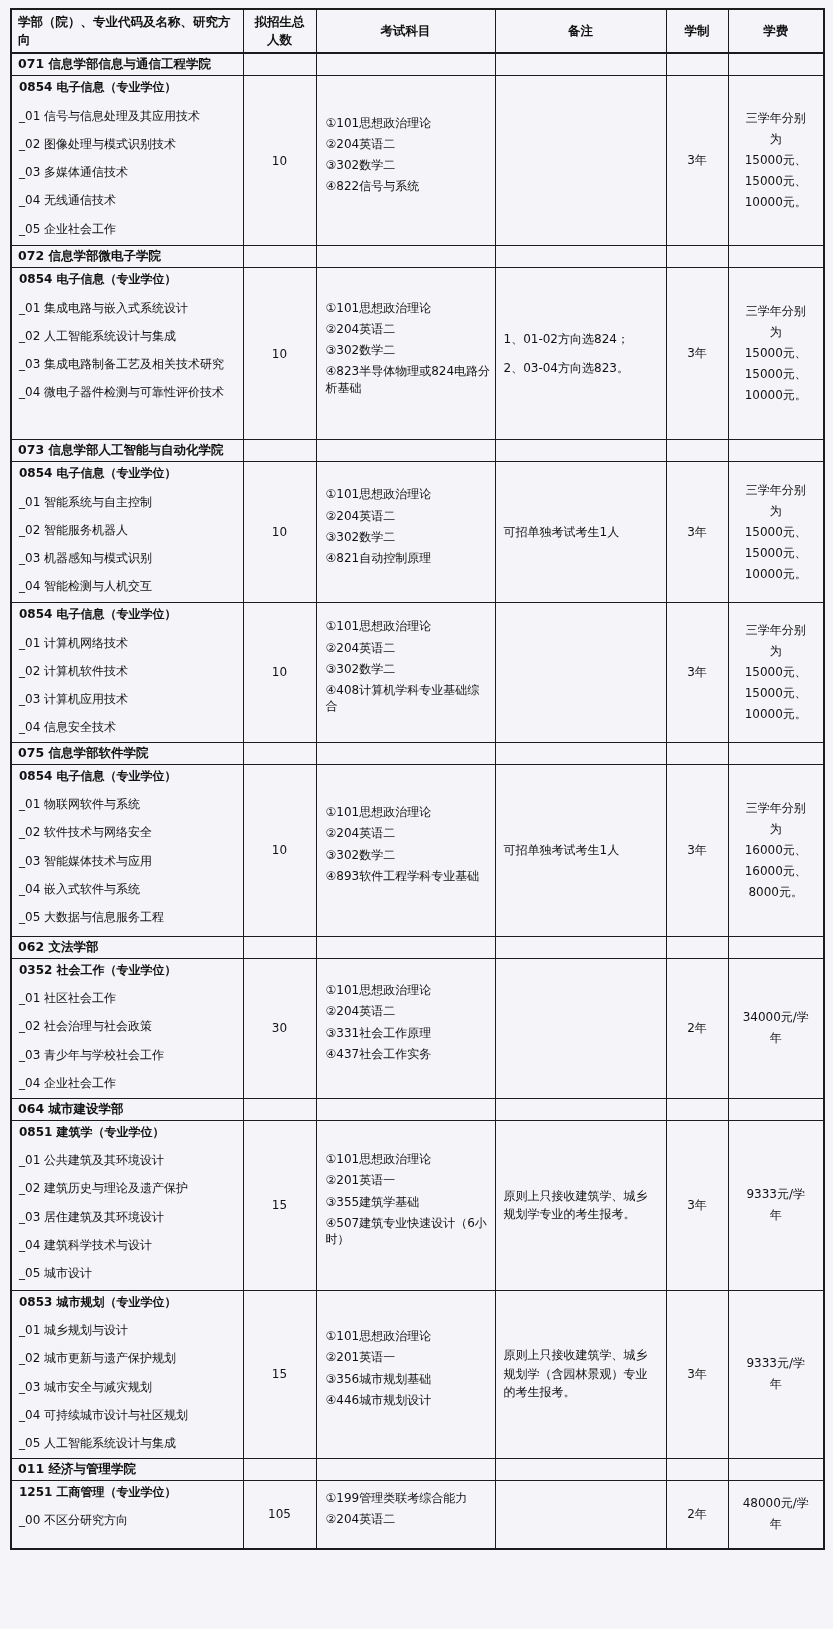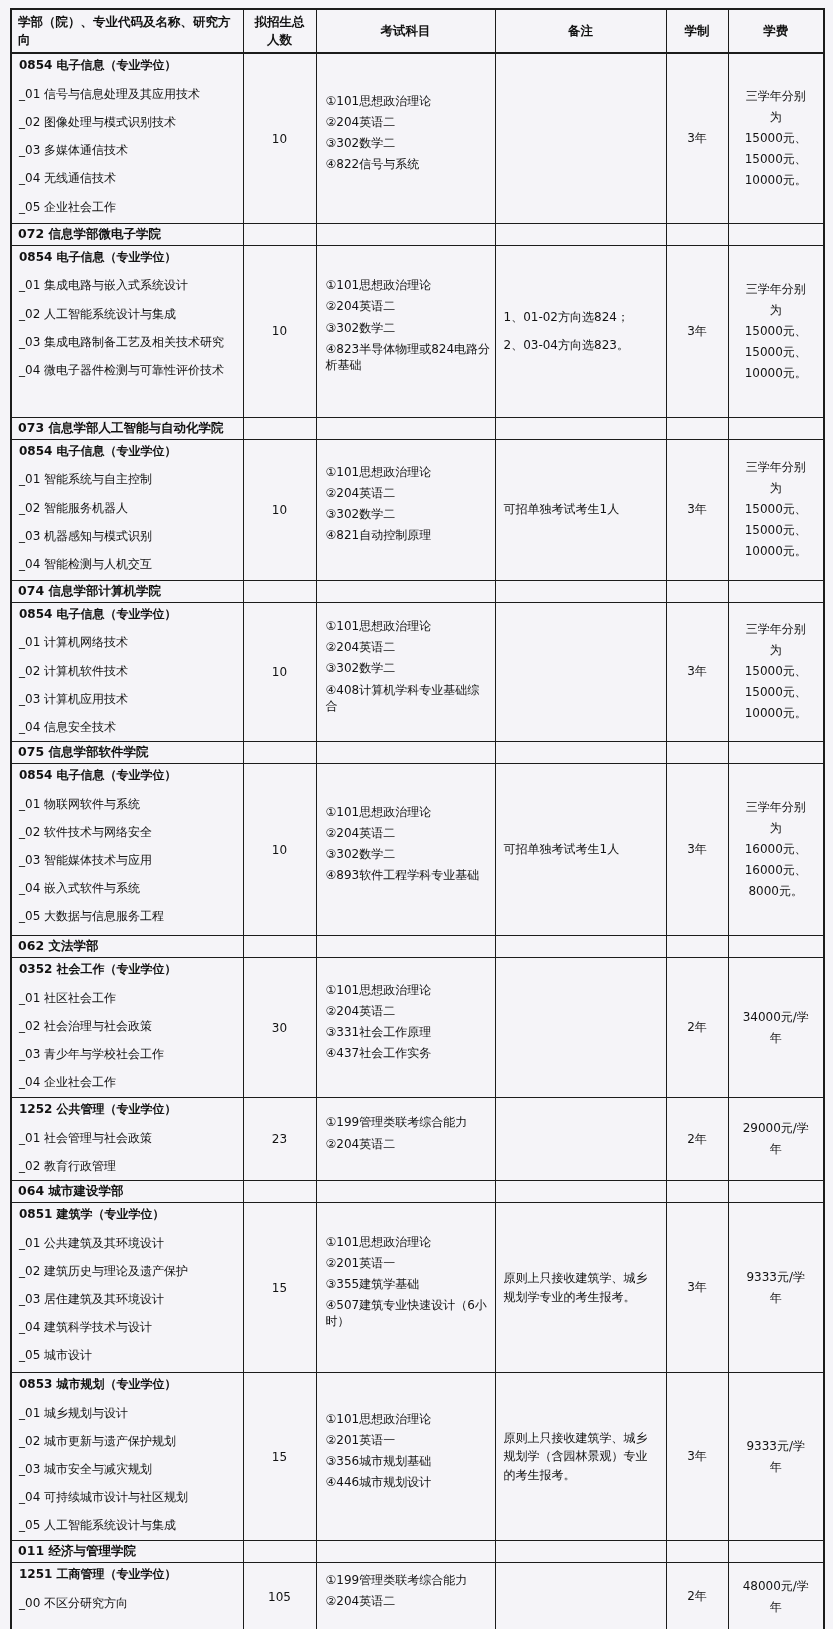--- a/index.html
+++ b/index.html
@@ -52,20 +52,28 @@
       <tr>
         <th class="th-name">学部（院）、专业代码及名称、研究方向</th>
         <th>拟招生总人数</th>
         <th>考试科目</th>
         <th>备注</th>
         <th>学制</th>
         <th>学费</th>
       </tr>
     </thead>
     <tbody>
+        <tr class="dept-row">
+          <td class="dept-cell">071 信息学部信息与通信工程学院</td>
+          <td class="empty-cell"></td>
+          <td class="empty-cell"></td>
+          <td class="empty-cell"></td>
+          <td class="empty-cell"></td>
+          <td class="empty-cell"></td>
+        </tr>
         <tr class="program-row" style="height: 170px;">
           <td class="cell-name">
             <div class="program-title">0854 电子信息（专业学位）</div>
             <div class="direction">_01 信号与信息处理及其应用技术</div>
             <div class="direction">_02 图像处理与模式识别技术</div>
             <div class="direction">_03 多媒体通信技术</div>
             <div class="direction">_04 无线通信技术</div>
             <div class="direction">_05 企业社会工作</div>
           </td>
           <td class="cell-quota"><span>10</span></td>
@@ -146,28 +154,20 @@
             <div class="note-line">可招单独考试考生1人</div>
           </td>
           <td class="cell-duration"><span>3年</span></td>
           <td class="cell-fee">
             <div class="fee-line">三学年分别为</div>
             <div class="fee-line">15000元、</div>
             <div class="fee-line">15000元、</div>
             <div class="fee-line">10000元。</div>
           </td>
         </tr>
-        <tr class="dept-row">
-          <td class="dept-cell">074 信息学部计算机学院</td>
-          <td class="empty-cell"></td>
-          <td class="empty-cell"></td>
-          <td class="empty-cell"></td>
-          <td class="empty-cell"></td>
-          <td class="empty-cell"></td>
-        </tr>
         <tr class="program-row" style="height: 138px;">
           <td class="cell-name">
             <div class="program-title">0854 电子信息（专业学位）</div>
             <div class="direction">_01 计算机网络技术</div>
             <div class="direction">_02 计算机软件技术</div>
             <div class="direction">_03 计算机应用技术</div>
             <div class="direction">_04 信息安全技术</div>
           </td>
           <td class="cell-quota"><span>10</span></td>
           <td class="cell-subjects">
@@ -240,37 +240,20 @@
           <td class="cell-subjects">
             <div class="subject">①101思想政治理论</div>
             <div class="subject">②204英语二</div>
             <div class="subject">③331社会工作原理</div>
             <div class="subject">④437社会工作实务</div>
           </td>
           <td class="cell-note"></td>
           <td class="cell-duration"><span>2年</span></td>
           <td class="cell-fee">
             <div class="fee-line">34000元/学年</div>
-          </td>
-        </tr>
-        <tr class="program-row" style="height: 77px;">
-          <td class="cell-name">
-            <div class="program-title">1252 公共管理（专业学位）</div>
-            <div class="direction">_01 社会管理与社会政策</div>
-            <div class="direction">_02 教育行政管理</div>
-          </td>
-          <td class="cell-quota"><span>23</span></td>
-          <td class="cell-subjects">
-            <div class="subject">①199管理类联考综合能力</div>
-            <div class="subject">②204英语二</div>
-          </td>
-          <td class="cell-note"></td>
-          <td class="cell-duration"><span>2年</span></td>
-          <td class="cell-fee">
-            <div class="fee-line">29000元/学年</div>
           </td>
         </tr>
         <tr class="dept-row">
           <td class="dept-cell">064 城市建设学部</td>
           <td class="empty-cell"></td>
           <td class="empty-cell"></td>
           <td class="empty-cell"></td>
           <td class="empty-cell"></td>
           <td class="empty-cell"></td>
         </tr>

